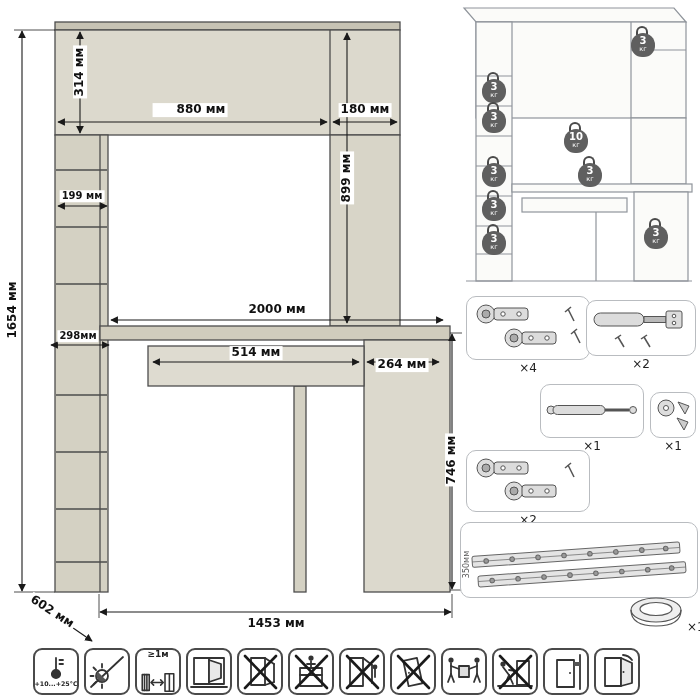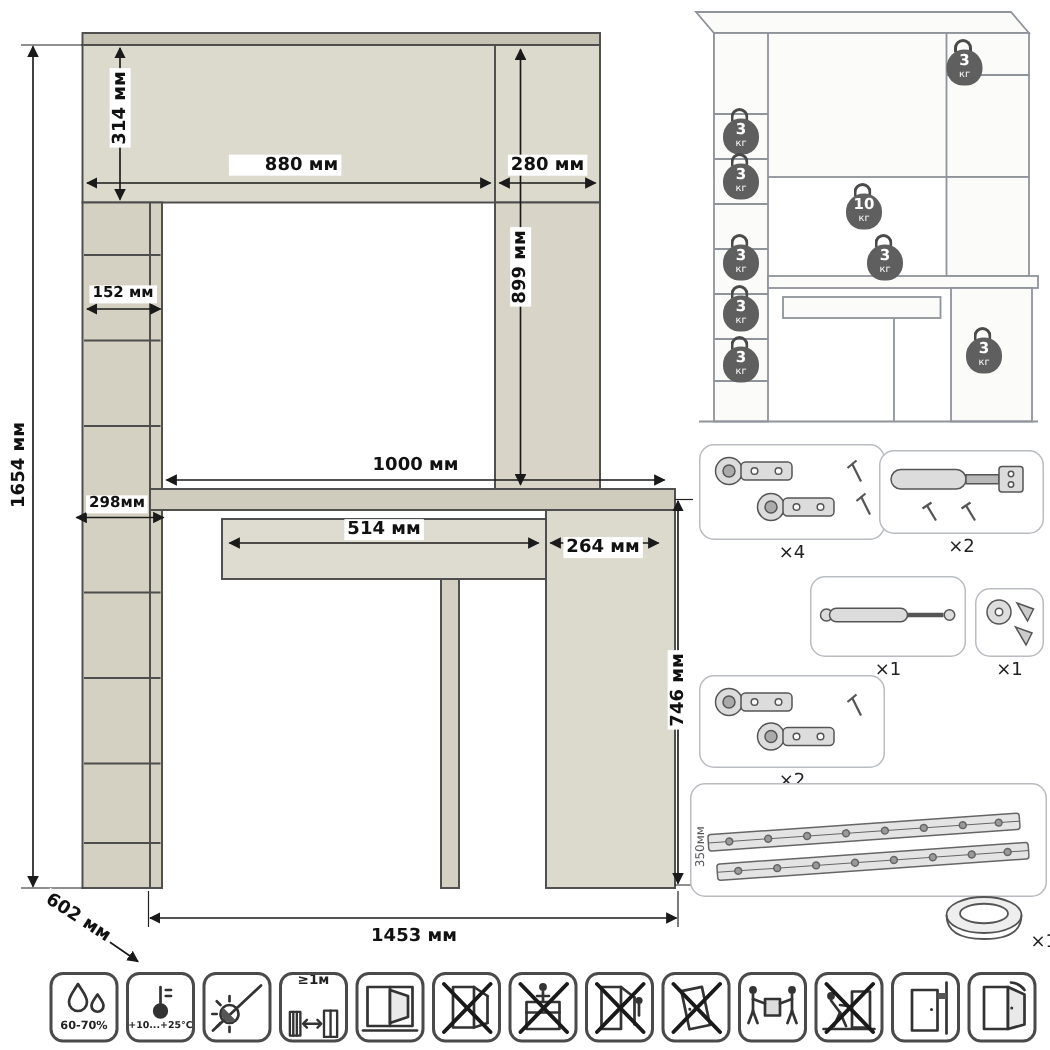--- a/index.html
+++ b/index.html
@@ -97,24 +97,24 @@
         <line x1="452" y1="334" x2="452" y2="589" marker-start="url(#ah)" marker-end="url(#ah)"></line>
         <line x1="100" y1="612" x2="451" y2="612" marker-start="url(#ah)" marker-end="url(#ah)"></line>
         <line x1="31" y1="599" x2="92" y2="641" marker-start="url(#ah)" marker-end="url(#ah)"></line>
       </g>
     </svg>
 
     
     <span class="dim v" style="left:13px;top:310px;">1654 мм</span>
     <span class="dim v" style="left:80px;top:72px;">314 мм</span>
     <span class="dim" style="left:190px;top:110px;padding-left:24px;">880 мм</span>
-    <span class="dim" style="left:365px;top:110px;">280 мм</span>
+    <span class="dim" style="left:365px;top:110px;">180 мм</span>
     <span class="dim v" style="left:347px;top:178px;">899 мм</span>
-    <span class="dim small" style="left:82px;top:196px;">152 мм</span>
-    <span class="dim" style="left:277px;top:310px;">1000 мм</span>
+    <span class="dim small" style="left:82px;top:196px;">199 мм</span>
+    <span class="dim" style="left:277px;top:310px;">2000 мм</span>
     <span class="dim small" style="left:78px;top:336px;">298мм</span>
     <span class="dim" style="left:256px;top:353px;">514 мм</span>
     <span class="dim" style="left:402px;top:353px;margin-top:12px;">264 мм</span>
     <span class="dim v" style="left:452px;top:460px;">746 мм</span>
     <span class="dim" style="left:276px;top:624px;">1453 мм</span>
     <span class="dim diag" style="left:52px;top:612px;">602 мм</span>
   </div>
 
   <div class="weight-diagram">
     <svg width="262" height="288" viewBox="0 0 262 288">
@@ -343,27 +343,20 @@
         <ellipse cx="28" cy="16" rx="25" ry="12" fill="#eee"></ellipse>
         <ellipse cx="28" cy="15" rx="16" ry="6.5" fill="#fff"></ellipse>
         <path d="M3,16 q0,16 25,16 q25,0 25,-16" fill="none"></path>
       </g>
     </svg>
     <span class="qty">×1</span>
   </div>
 
   <div class="care-row">
 
-    <div class="care-box">
-      <svg class="ci" width="40" height="24" viewBox="0 0 40 24">
-        <path d="M16,1 C13,6 10,9 10,13 a6,6 0 0 0 12,0 C22,9 19,6 16,1 Z"></path>
-        <path d="M29,8 C27,11 25,13 25,15.5 a4,4 0 0 0 8,0 C33,13 31,11 29,8 Z"></path>
-      </svg>
-      <span class="care-label">60-70%</span>
-    </div>
 
     <div class="care-box">
       <svg class="ci" width="40" height="24" viewBox="0 0 40 24">
         <line x1="20" y1="2" x2="20" y2="14"></line>
         <circle cx="20" cy="18" r="4.2" fill="#333"></circle>
         <line x1="23.5" y1="4" x2="27" y2="4"></line>
           <line x1="23.5" y1="8" x2="27" y2="8"></line>
       </svg>
       <span class="care-label tiny">+10...+25°C</span>
     </div>

